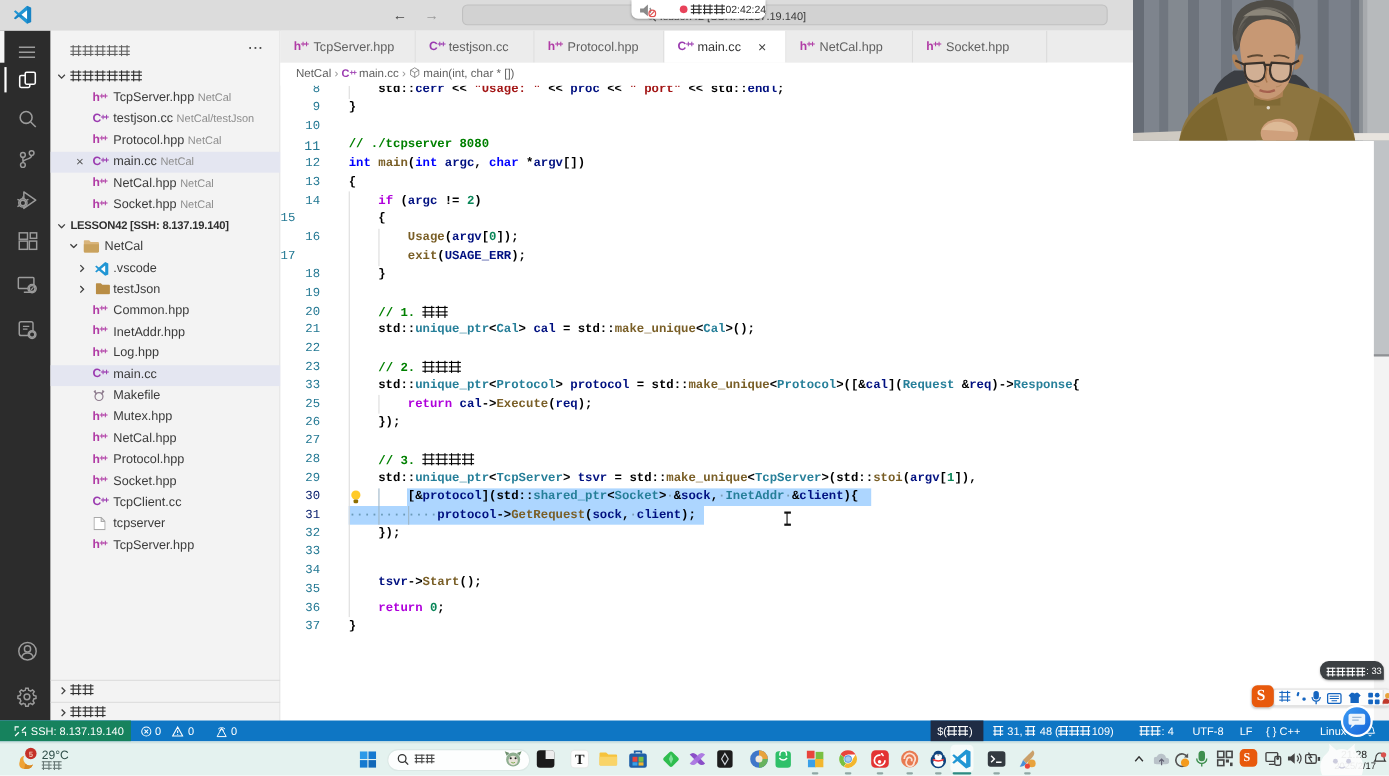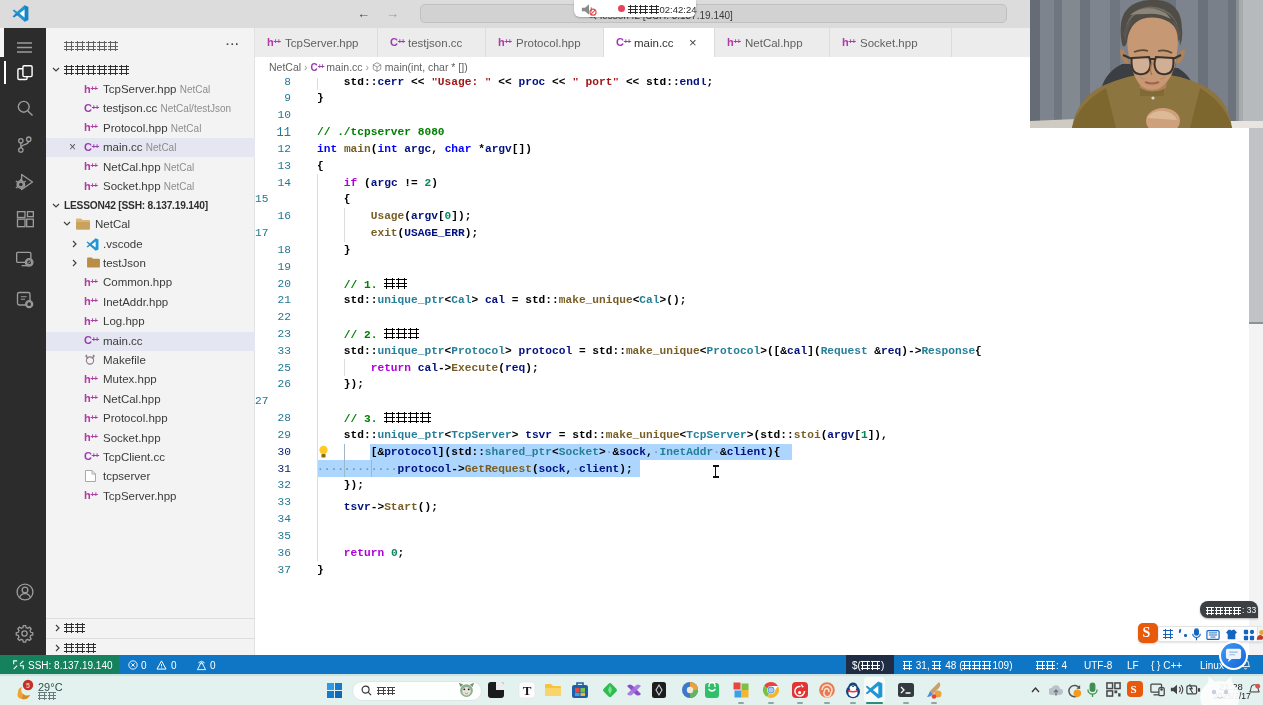--- a/index.html
+++ b/index.html
@@ -269,34 +269,34 @@
 <div class="ab mono code" style="left:317px;top:294.3px">    std::<span style="color:#267f99">unique_ptr</span>&lt;<span style="color:#267f99">Cal</span>&gt; <span style="color:#001080">cal</span> = std::<span style="color:#795e26">make_unique</span>&lt;<span style="color:#267f99">Cal</span>&gt;();</div>
 <div class="ab mono" style="left:255px;top:311.1px;width:36px;text-align:right;font-size:11.2px;color:#237893">22</div>
 <div class="ab mono" style="left:255px;top:327.9px;width:36px;text-align:right;font-size:11.2px;color:#237893">23</div>
 <div class="ab mono code" style="left:317px;top:327.9px">    <span style="color:#008000">// 2. </span><span class="z zc"></span><span class="z zc"></span><span class="z zc"></span></div>
 <div class="ab mono" style="left:255px;top:344.8px;width:36px;text-align:right;font-size:11.2px;color:#237893">33</div>
 <div class="ab mono code" style="left:317px;top:344.8px">    std::<span style="color:#267f99">unique_ptr</span>&lt;<span style="color:#267f99">Protocol</span>&gt; <span style="color:#001080">protocol</span> = std::<span style="color:#795e26">make_unique</span>&lt;<span style="color:#267f99">Protocol</span>&gt;([&amp;<span style="color:#001080">cal</span>](<span style="color:#267f99">Request</span> &amp;<span style="color:#001080">req</span>)-&gt;<span style="color:#267f99">Response</span>{</div>
 <div class="ab mono" style="left:255px;top:361.6px;width:36px;text-align:right;font-size:11.2px;color:#237893">25</div>
 <div class="ab mono code" style="left:317px;top:361.6px">        <span style="color:#af00db">return</span> <span style="color:#001080">cal</span>-&gt;<span style="color:#795e26">Execute</span>(<span style="color:#001080">req</span>);</div>
 <div class="ab mono" style="left:255px;top:378.4px;width:36px;text-align:right;font-size:11.2px;color:#237893">26</div>
 <div class="ab mono code" style="left:317px;top:378.4px">    });</div>
-<div class="ab mono" style="left:255px;top:395.3px;width:36px;font-size:11.2px;color:#237893">27</div>
+<div class="ab mono" style="left:255px;top:395.3px;width:36px;text-align:right;font-size:11.2px;color:#237893">27</div>
 <div class="ab mono" style="left:255px;top:412.1px;width:36px;text-align:right;font-size:11.2px;color:#237893">28</div>
 <div class="ab mono code" style="left:317px;top:412.1px">    <span style="color:#008000">// 3. </span><span class="z zc"></span><span class="z zc"></span><span class="z zc"></span><span class="z zc"></span></div>
 <div class="ab mono" style="left:255px;top:428.9px;width:36px;text-align:right;font-size:11.2px;color:#237893">29</div>
 <div class="ab mono code" style="left:317px;top:428.9px">    std::<span style="color:#267f99">unique_ptr</span>&lt;<span style="color:#267f99">TcpServer</span>&gt; <span style="color:#001080">tsvr</span> = std::<span style="color:#795e26">make_unique</span>&lt;<span style="color:#267f99">TcpServer</span>&gt;(std::<span style="color:#795e26">stoi</span>(<span style="color:#001080">argv</span>[<span style="color:#098658">1</span>]),</div>
 <div class="ab mono" style="left:255px;top:445.8px;width:36px;text-align:right;font-size:11.2px;color:#0b216f">30</div>
 <div class="ab mono code" style="left:317px;top:445.8px">        [&amp;<span style="color:#001080">protocol</span>](std::<span style="color:#267f99">shared_ptr</span>&lt;<span style="color:#267f99">Socket</span>&gt;<span style="color:#7c9cb3">·</span>&amp;<span style="color:#001080">sock</span>,<span style="color:#7c9cb3">·</span><span style="color:#267f99">InetAddr</span><span style="color:#7c9cb3">·</span>&amp;<span style="color:#001080">client</span>){</div>
 <div class="ab mono" style="left:255px;top:462.6px;width:36px;text-align:right;font-size:11.2px;color:#0b216f">31</div>
 <div class="ab mono code" style="left:317px;top:462.6px"><span style="color:#6a9ab8">············</span><span style="color:#001080">protocol</span>-&gt;<span style="color:#795e26">GetRequest</span>(<span style="color:#001080">sock</span>,<span style="color:#7c9cb3">·</span><span style="color:#001080">client</span>);</div>
 <div class="ab mono" style="left:255px;top:479.4px;width:36px;text-align:right;font-size:11.2px;color:#237893">32</div>
 <div class="ab mono code" style="left:317px;top:479.4px">    });</div>
 <div class="ab mono" style="left:255px;top:496.2px;width:36px;text-align:right;font-size:11.2px;color:#237893">33</div>
 <div class="ab mono" style="left:255px;top:513.1px;width:36px;text-align:right;font-size:11.2px;color:#237893">34</div>
-<div class="ab mono code" style="left:317px;top:501px">    <span style="color:#001080">tsvr</span>-&gt;<span style="color:#795e26">Start</span>();</div>
+<div class="ab mono code" style="left:317px;top:524px">    <span style="color:#001080">tsvr</span>-&gt;<span style="color:#795e26">Start</span>();</div>
 <div class="ab mono" style="left:255px;top:529.9px;width:36px;text-align:right;font-size:11.2px;color:#237893">35</div>
 <div class="ab mono" style="left:255px;top:546.7px;width:36px;text-align:right;font-size:11.2px;color:#237893">36</div>
 <div class="ab mono code" style="left:317px;top:546.7px">    <span style="color:#af00db">return</span> <span style="color:#098658">0</span>;</div>
 <div class="ab mono" style="left:255px;top:563.6px;width:36px;text-align:right;font-size:11.2px;color:#237893">37</div>
 <div class="ab mono code" style="left:317px;top:563.6px">}</div>
 <div class="ab" style="left:255px;top:57px;width:1008px;height:21px;background:#ffffff"></div>
 <div class="ab" style="left:269px;top:61px;font-size:10.5px;color:#616161;white-space:nowrap">NetCal <span style="color:#999">›</span> <span class="fic2" style="color:#9b3bb0">C<i>++</i></span> main.cc <span style="color:#999">›</span> <svg width="10" height="10" viewBox="0 0 16 16" style="vertical-align:-1px" fill="none" stroke="#616161">
         <path d="M8 1 L14 4.5 L14 11.5 L8 15 L2 11.5 L2 4.5 Z M2 4.5 L8 8 L14 4.5 M8 8 L8 15"></path>
       </svg> main(int, char * [])</div>
 

